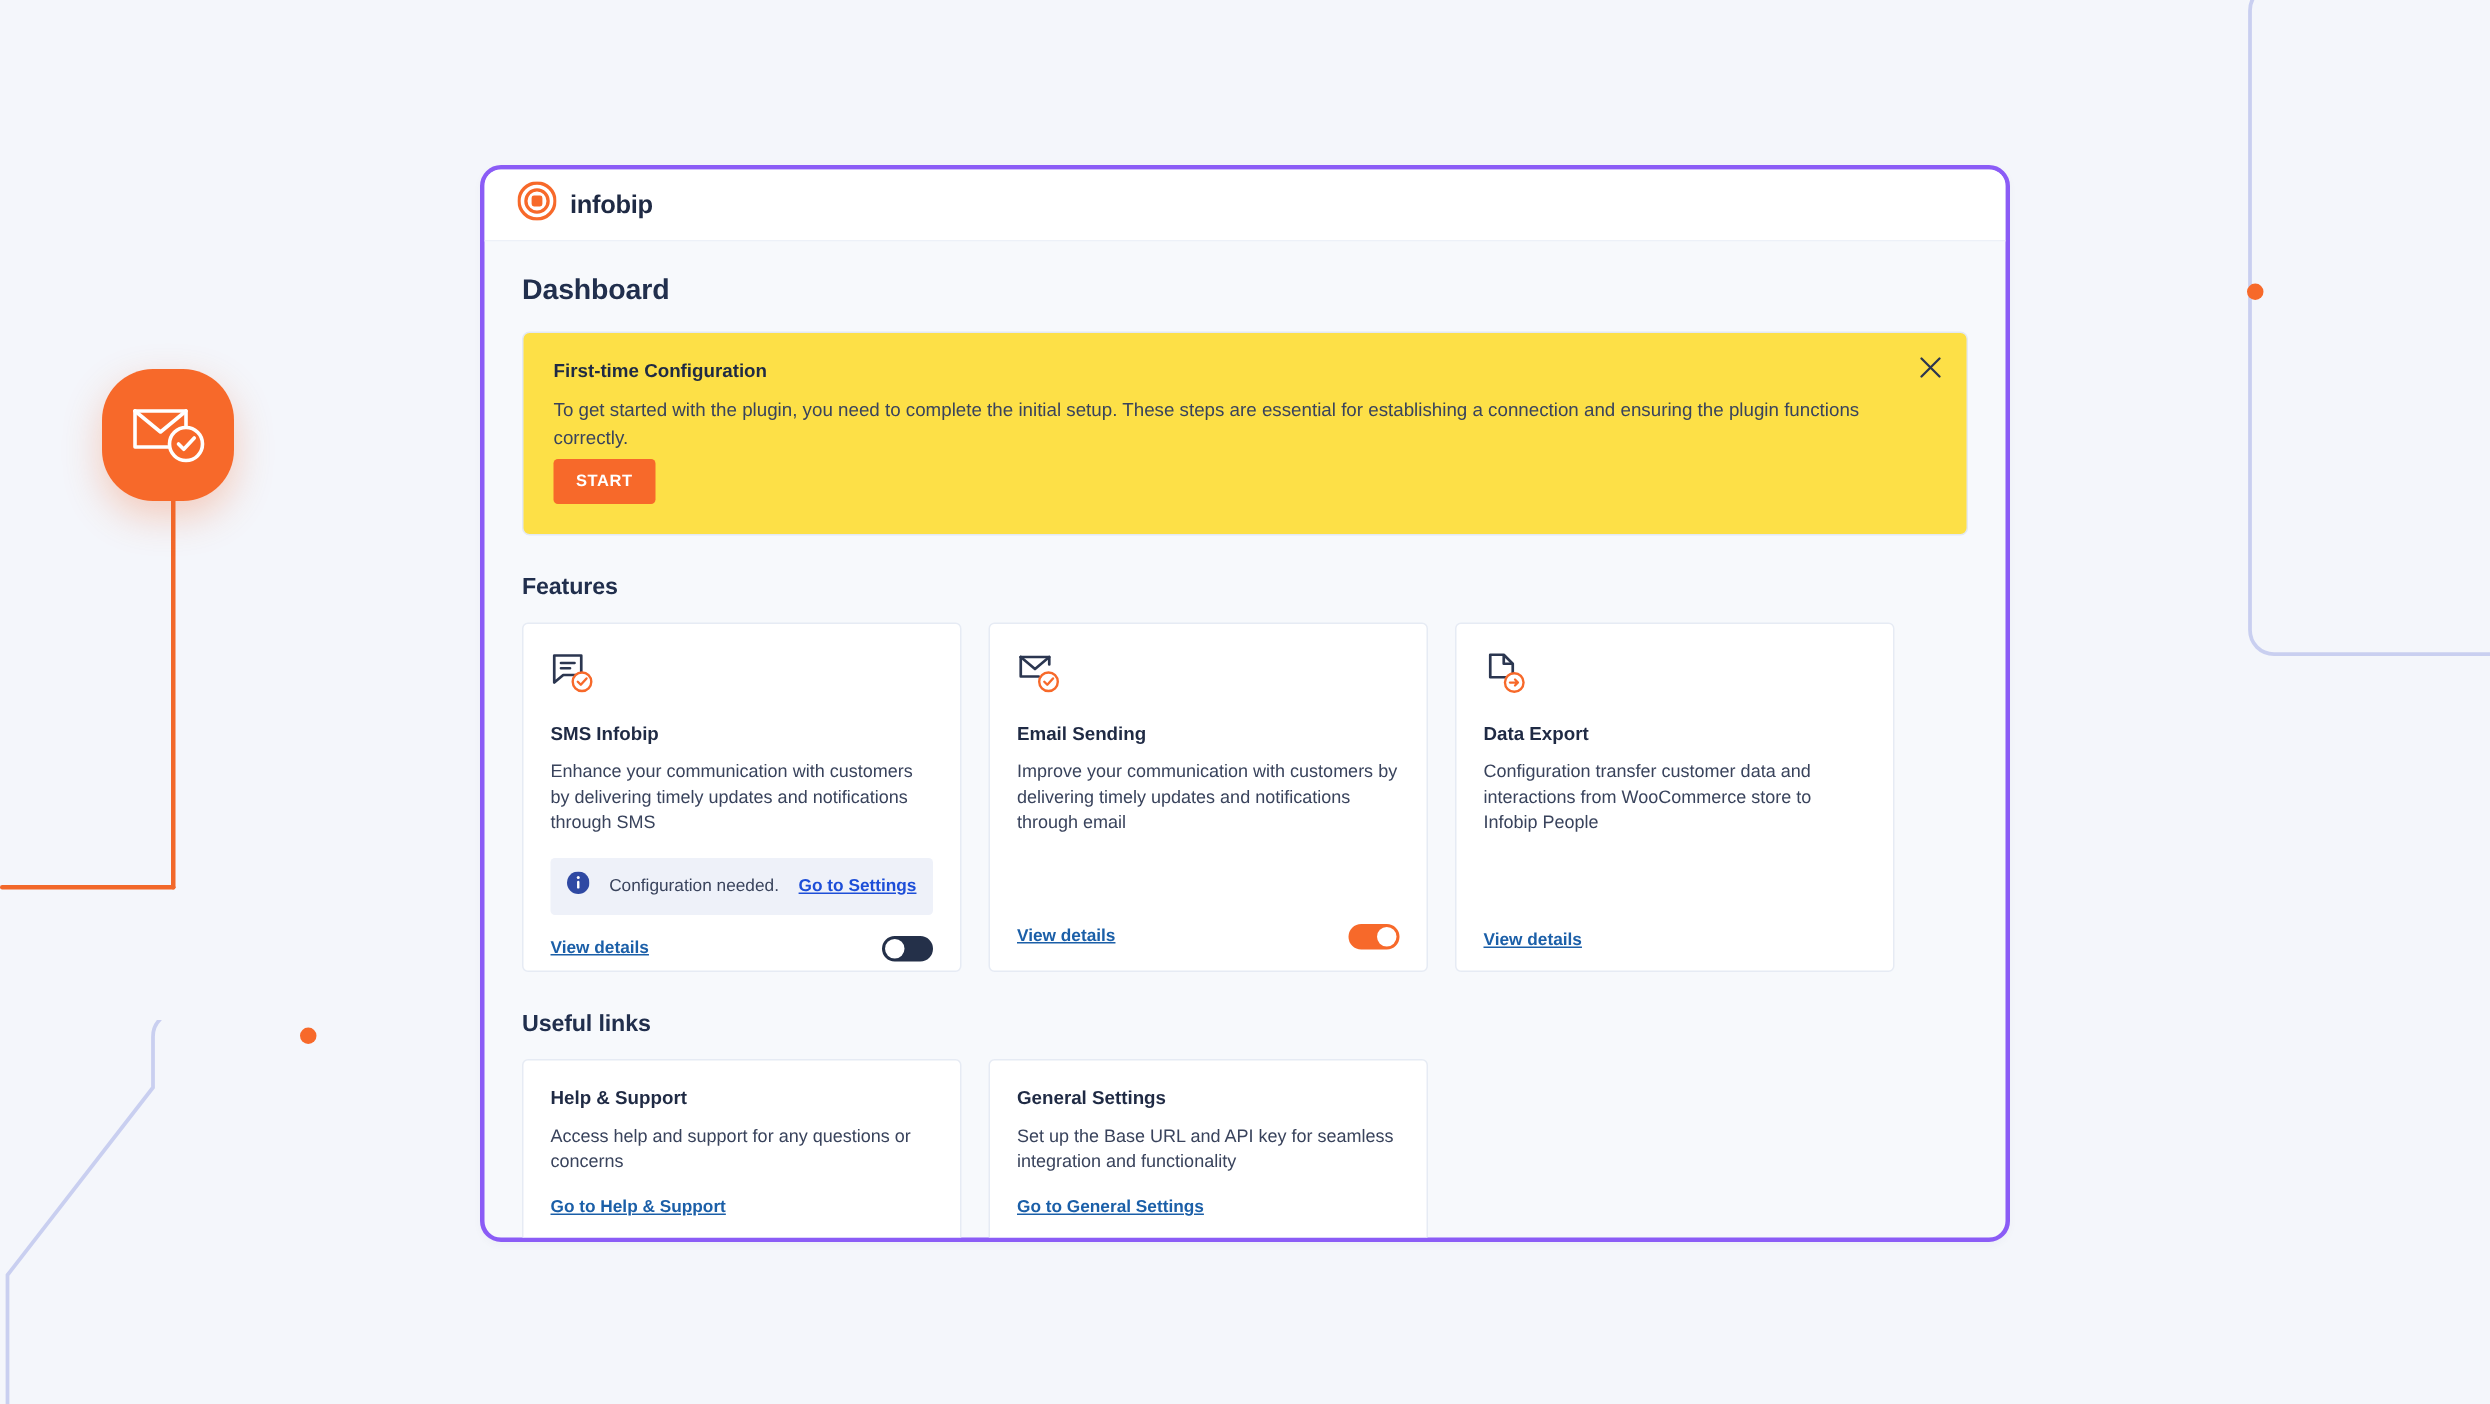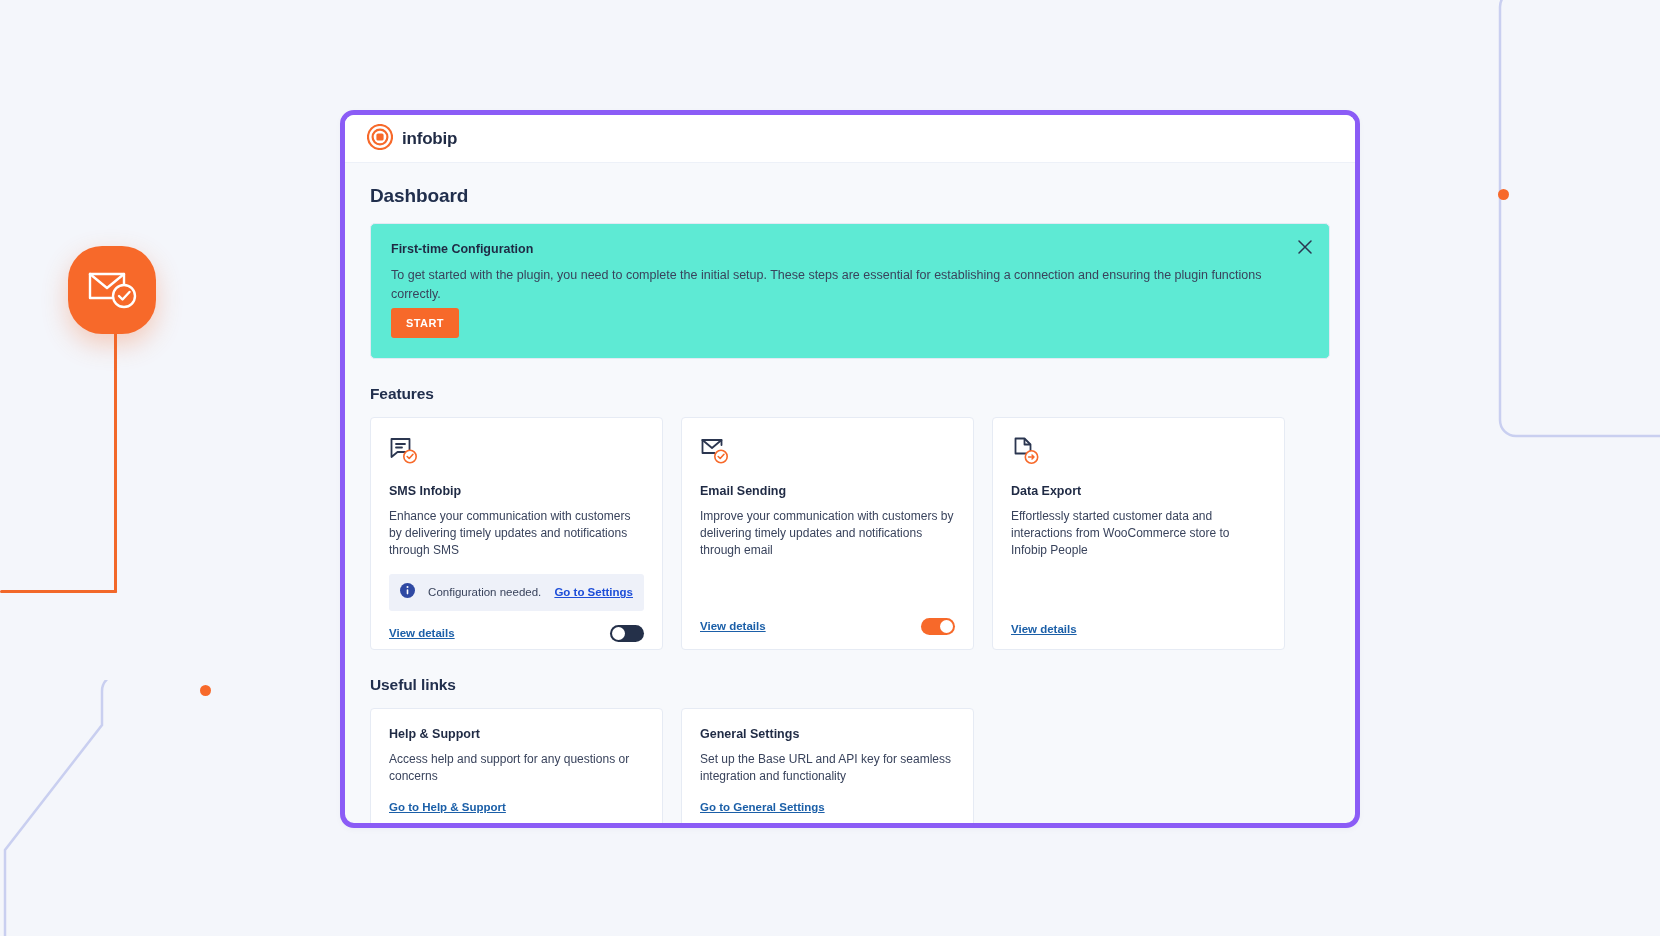--- a/index.html
+++ b/index.html
@@ -42,24 +42,24 @@
   .deco-right-frame {
     left: 1498px; top: -10px; width: 230px; height: 480px;
   }
   .deco-dot-right {
     left: 1498px; top: 189px;
   }
 
   
   .window {
     position: absolute;
-    left: 340px; top: 110px;
+    left: 320px; top: 110px;
     width: 1020px; height: 718px;
     background: #f7f9fc;
-    border: 5px solid #8b5cf6;
+    border: 3px solid #8b5cf6;
     border-radius: 14px;
     overflow: hidden;
     box-shadow: 0 2px 6px rgba(30,45,80,0.03);
   }
   .topbar {
     height: 48px; background: #ffffff;
     display: flex; align-items: center;
     padding: 0 22px;
     border-bottom: 1px solid #edf1f8;
   }
@@ -71,21 +71,21 @@
   .content { padding: 22px 25px 0 25px; }
 
   .page-title {
     font-size: 19px; font-weight: bold; color: #212f4d;
     margin-bottom: 16px; letter-spacing: -0.1px;
   }
 
   
   .banner {
     position: relative;
-    background: #5eead4;
+    background: #fde047;
     border: 1px solid #e3e9f4;
     border-radius: 5px;
     padding: 18px 20px 20px 20px;
     margin-bottom: 26px;
   }
   .banner-title {
     font-size: 12.5px; font-weight: bold; color: #1f2a44; margin-bottom: 10px;
   }
   .banner-text {
     font-size: 12.5px; color: #39435c; line-height: 1.5;
@@ -305,21 +305,21 @@
         <div class="card card-feature">
           <div class="card-icon">
             <svg width="30" height="30" viewBox="0 0 30 30" fill="none">
               <path d="M4.5 2.5 h9 l6 6 v9 h-15 z" stroke="#2b3650" stroke-width="1.8" stroke-linejoin="round" fill="none"></path>
               <path d="M13.5 2.5 v6 h6" stroke="#2b3650" stroke-width="1.8" stroke-linejoin="round" fill="none"></path>
               <circle cx="20.5" cy="21" r="6.2" stroke="#f7692a" stroke-width="1.6" fill="#fff"></circle>
               <path d="M17.6 21 h5.4 M21 19 l2 2 l-2 2" stroke="#f7692a" stroke-width="1.5" stroke-linecap="round" stroke-linejoin="round" fill="none"></path>
             </svg>
           </div>
           <div class="card-title">Data Export</div>
-          <div class="card-desc">Effortlessly started customer data and interactions from WooCommerce store to Infobip People</div>
+          <div class="card-desc">Configuration transfer customer data and interactions from WooCommerce store to Infobip People</div>
           <div class="card-spacer"></div>
           <div class="card-footer">
             <span class="link">View details</span>
           </div>
         </div>
       </div>
 
       <div class="useful-wrap">
         <div class="section-title">Useful links</div>
         <div class="card-row">

